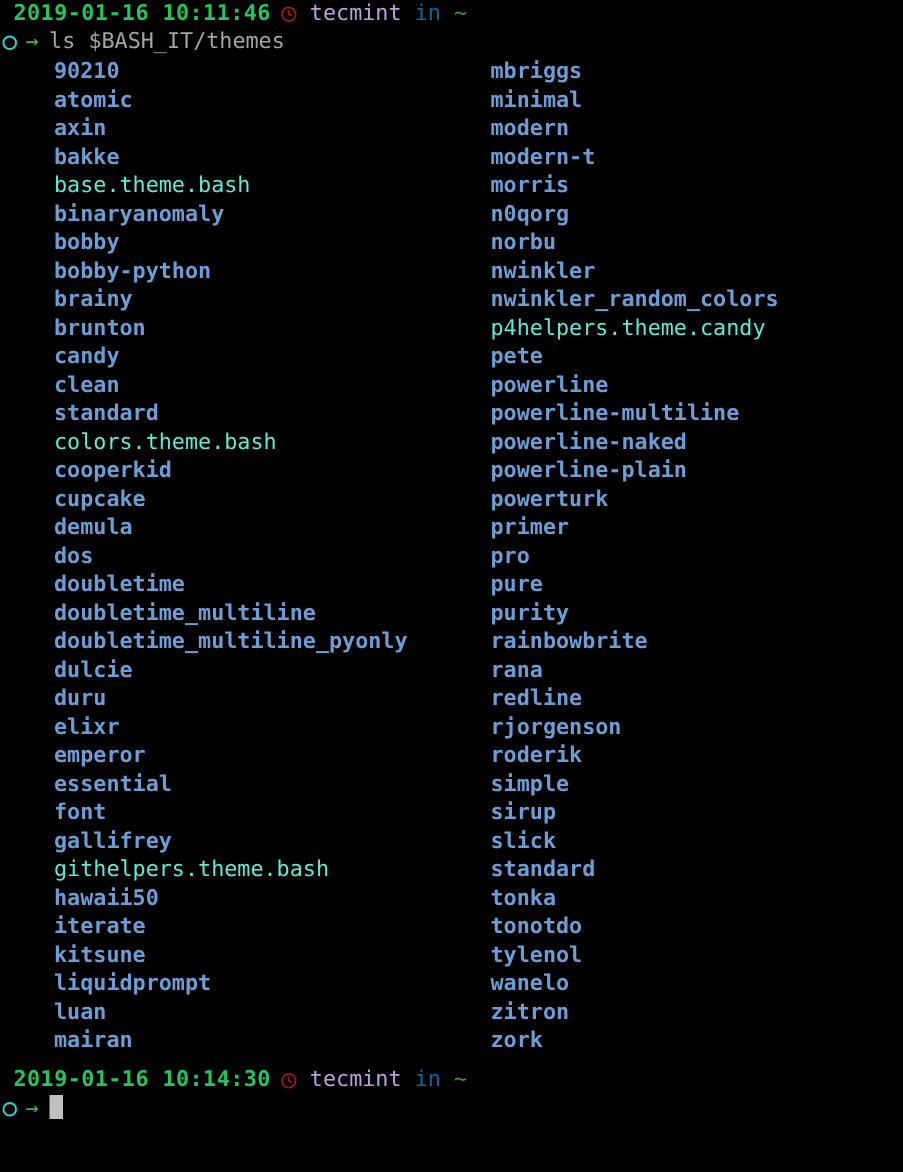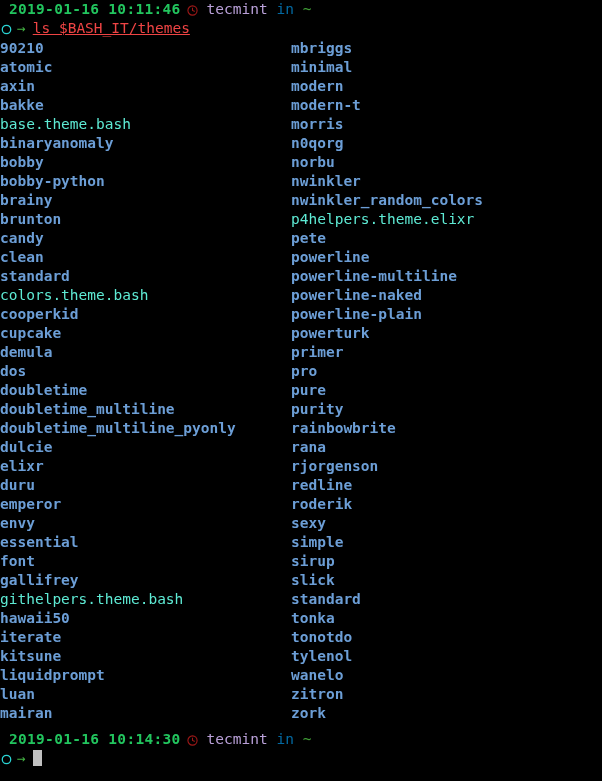--- a/index.html
+++ b/index.html
@@ -62,41 +62,41 @@
   .circle-icon {
     display: inline-block;
     vertical-align: -2px;
     margin-right: 5px;
   }
   .arrow {
     color: #44b544;
     margin-right: 7px;
   }
   .cmd {
-    color: #ef4444;
-    text-decoration: underline;
+    color: #a3a3a3;
   }
 
   
   .listing {
     position: relative;
     padding-top: 1px;
   }
   .ls-row {
     height: 19px;
     line-height: 19px;
     white-space: pre;
     display: block;
     position: relative;
   }
   .col1 {
     display: inline-block;
     width: 291px;
     vertical-align: top;
     white-space: pre;
+    margin-left: 36px;
   }
   .col2 {
     display: inline-block;
     vertical-align: top;
     white-space: pre;
   }
   .dir {
     color: #6c9ed6;
     font-weight: bold;
   }
@@ -133,37 +133,36 @@
   <div class="listing" id="listing">
       <div class="ls-row"><span class="col1 dir">90210</span><span class="col2 dir">mbriggs</span></div>
       <div class="ls-row"><span class="col1 dir">atomic</span><span class="col2 dir">minimal</span></div>
       <div class="ls-row"><span class="col1 dir">axin</span><span class="col2 dir">modern</span></div>
       <div class="ls-row"><span class="col1 dir">bakke</span><span class="col2 dir">modern-t</span></div>
       <div class="ls-row"><span class="col1 file">base.theme.bash</span><span class="col2 dir">morris</span></div>
       <div class="ls-row"><span class="col1 dir">binaryanomaly</span><span class="col2 dir">n0qorg</span></div>
       <div class="ls-row"><span class="col1 dir">bobby</span><span class="col2 dir">norbu</span></div>
       <div class="ls-row"><span class="col1 dir">bobby-python</span><span class="col2 dir">nwinkler</span></div>
       <div class="ls-row"><span class="col1 dir">brainy</span><span class="col2 dir">nwinkler_random_colors</span></div>
-      <div class="ls-row"><span class="col1 dir">brunton</span><span class="col2 file">p4helpers.theme.elixr</span></div>
+      <div class="ls-row"><span class="col1 dir">brunton</span><span class="col2 file">p4helpers.theme.candy</span></div>
       <div class="ls-row"><span class="col1 dir">candy</span><span class="col2 dir">pete</span></div>
       <div class="ls-row"><span class="col1 dir">clean</span><span class="col2 dir">powerline</span></div>
       <div class="ls-row"><span class="col1 dir">standard</span><span class="col2 dir">powerline-multiline</span></div>
       <div class="ls-row"><span class="col1 file">colors.theme.bash</span><span class="col2 dir">powerline-naked</span></div>
       <div class="ls-row"><span class="col1 dir">cooperkid</span><span class="col2 dir">powerline-plain</span></div>
       <div class="ls-row"><span class="col1 dir">cupcake</span><span class="col2 dir">powerturk</span></div>
       <div class="ls-row"><span class="col1 dir">demula</span><span class="col2 dir">primer</span></div>
       <div class="ls-row"><span class="col1 dir">dos</span><span class="col2 dir">pro</span></div>
       <div class="ls-row"><span class="col1 dir">doubletime</span><span class="col2 dir">pure</span></div>
       <div class="ls-row"><span class="col1 dir">doubletime_multiline</span><span class="col2 dir">purity</span></div>
       <div class="ls-row"><span class="col1 dir">doubletime_multiline_pyonly</span><span class="col2 dir">rainbowbrite</span></div>
       <div class="ls-row"><span class="col1 dir">dulcie</span><span class="col2 dir">rana</span></div>
+      <div class="ls-row"><span class="col1 dir">duru</span><span class="col2 dir">redline</span></div>
       <div class="ls-row"><span class="col1 dir">elixr</span><span class="col2 dir">rjorgenson</span></div>
-      <div class="ls-row"><span class="col1 dir">duru</span><span class="col2 dir">redline</span></div>
       <div class="ls-row"><span class="col1 dir">emperor</span><span class="col2 dir">roderik</span></div>
-      <div class="ls-row"><span class="col1 dir">envy</span><span class="col2 dir">sexy</span></div>
       <div class="ls-row"><span class="col1 dir">essential</span><span class="col2 dir">simple</span></div>
       <div class="ls-row"><span class="col1 dir">font</span><span class="col2 dir">sirup</span></div>
       <div class="ls-row"><span class="col1 dir">gallifrey</span><span class="col2 dir">slick</span></div>
       <div class="ls-row"><span class="col1 file">githelpers.theme.bash</span><span class="col2 dir">standard</span></div>
       <div class="ls-row"><span class="col1 dir">hawaii50</span><span class="col2 dir">tonka</span></div>
       <div class="ls-row"><span class="col1 dir">iterate</span><span class="col2 dir">tonotdo</span></div>
       <div class="ls-row"><span class="col1 dir">kitsune</span><span class="col2 dir">tylenol</span></div>
       <div class="ls-row"><span class="col1 dir">liquidprompt</span><span class="col2 dir">wanelo</span></div>
       <div class="ls-row"><span class="col1 dir">luan</span><span class="col2 dir">zitron</span></div>
       <div class="ls-row"><span class="col1 dir">mairan</span><span class="col2 dir">zork</span></div>

